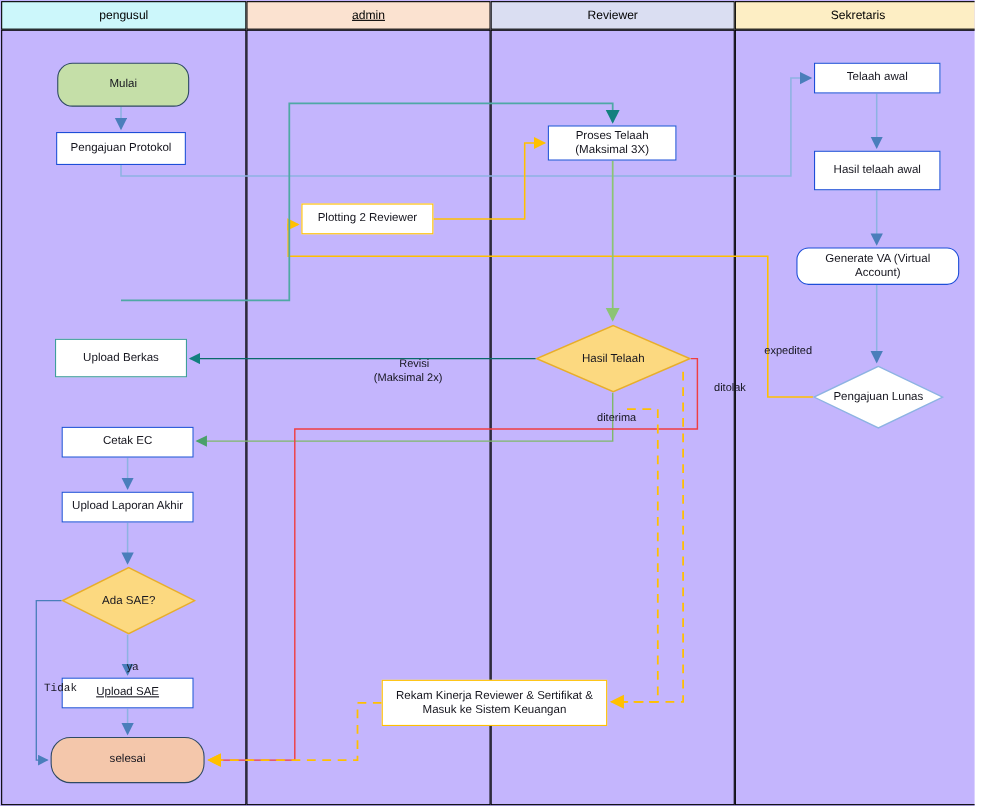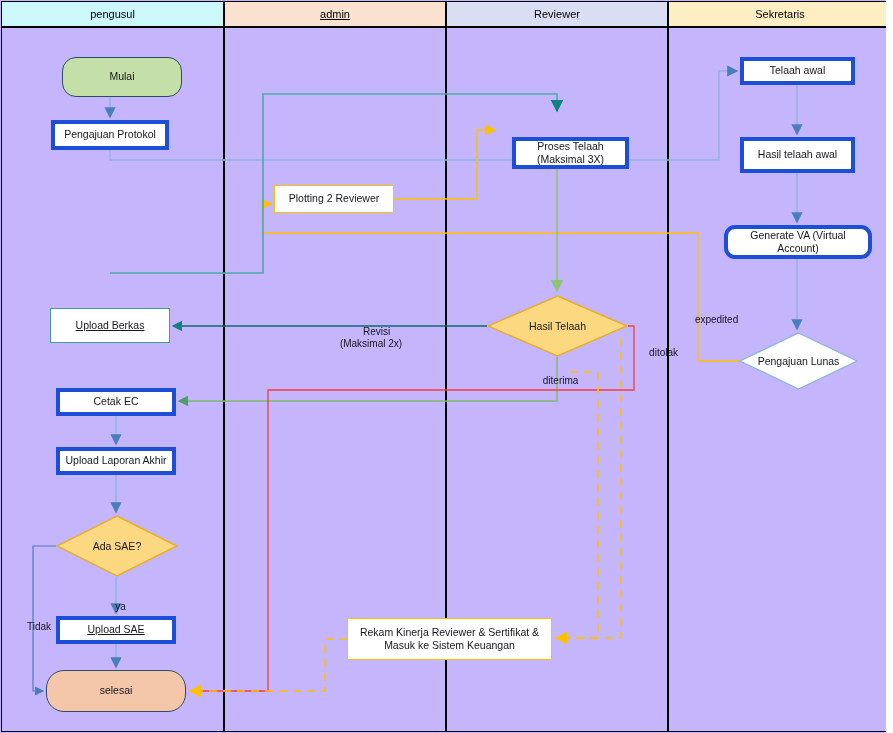--- a/index.html
+++ b/index.html
@@ -50,21 +50,21 @@
     align-items: center;
     justify-content: center;
     text-align: center;
     font-size: 10.5px;
     line-height: 1.25;
     color: #15151e;
     padding: 2px 4px;
   }
   .n-proc {
     background: #ffffff;
-    border: 4px solid #1d4ed8;
+    border: 1px solid #1d4ed8;
   }
   .n-proc-teal {
     background: #ffffff;
     border: 1.6px solid #3f9e9b;
   }
   .n-proc-amber {
     background: #ffffff;
     border: 1.6px solid #ffc000;
   }
   .n-term-green {
@@ -182,29 +182,29 @@
 
     <path d="M116,475 L116,512" fill="none" stroke="#8db3e2" stroke-width="1.4" marker-end="url(#ar-blue)"></path>
 
     <path d="M116,577 L116,613" fill="none" stroke="#8db3e2" stroke-width="1.4" marker-end="url(#ar-blue)"></path>
 
     <path d="M116,644 L116,667" fill="none" stroke="#8db3e2" stroke-width="1.4" marker-end="url(#ar-blue)"></path>
 
     <path d="M56,546 L33,546 L33,691 L43,691" fill="none" stroke="#4a7ebb" stroke-width="1.2" marker-end="url(#ar-blue)"></path>
   </svg>
 
-  <div class="node n-term-green" style="left:62px;top:57px;width:120px;height:40px;">
+  <div class="node n-term-green" style="left:52px;top:57px;width:120px;height:40px;">
     <span>Mulai</span>
   </div>
 
   <div class="node n-proc" style="left:51px;top:120px;width:118px;height:30px;">
     <span>Pengajuan Protokol</span>
   </div>
 
-  <div class="node n-proc-teal" style="left:50px;top:308px;width:120px;height:35px;text-decoration:underline;">
+  <div class="node n-proc-teal" style="left:50px;top:308px;width:120px;height:35px;">
     <span>Upload Berkas</span>
   </div>
 
   <div class="node n-proc" style="left:56px;top:388px;width:120px;height:28px;">
     <span>Cetak EC</span>
   </div>
 
   <div class="node n-proc" style="left:56px;top:447px;width:120px;height:28px;">
     <span>Upload Laporan Akhir</span>
   </div>
@@ -225,21 +225,21 @@
   </div>
 
   <div class="node n-proc-amber" style="left:274px;top:185px;width:120px;height:28px;">
     <span>Plotting 2 Reviewer</span>
   </div>
 
   <div class="node n-proc-amber" style="left:347px;top:618px;width:205px;height:42px;">
     <span>Rekam Kinerja Reviewer &amp; Sertifikat &amp; Masuk ke Sistem Keuangan</span>
   </div>
 
-  <div class="node n-proc" style="left:512px;top:114px;width:117px;height:32px;margin-top:23px;">
+  <div class="node n-proc" style="left:498px;top:114px;width:117px;height:32px;">
     <span>Proses Telaah (Maksimal 3X)</span>
   </div>
 
   <div class="diamond-wrap" style="left:487px;top:295px;width:141px;height:62px;">
     <svg width="141" height="62">
       <polygon points="70.5,1 140,31 70.5,61 1,31" fill="#fcd980" stroke="#e8ae2a" stroke-width="1.4"></polygon>
     </svg>
     <div class="diamond-label">Hasil Telaah</div>
   </div>
 
@@ -271,17 +271,17 @@
   </div>
   <div class="edge-label" style="left:637px;top:334px;width:42px;">
     <span>ditolak</span>
   </div>
   <div class="edge-label" style="left:682px;top:301px;width:58px;">
     <span>expedited</span>
   </div>
   <div class="edge-label" style="left:104px;top:588px;width:20px;">
     <span>ya</span>
   </div>
-  <div class="edge-label" style="left:16px;top:608px;width:34px;">
+  <div class="edge-label" style="left:16px;top:608px;width:34px;font-family:Liberation Mono, monospace;">
     <span>Tidak</span>
   </div>
 
 </div>
 
 </body></html>

